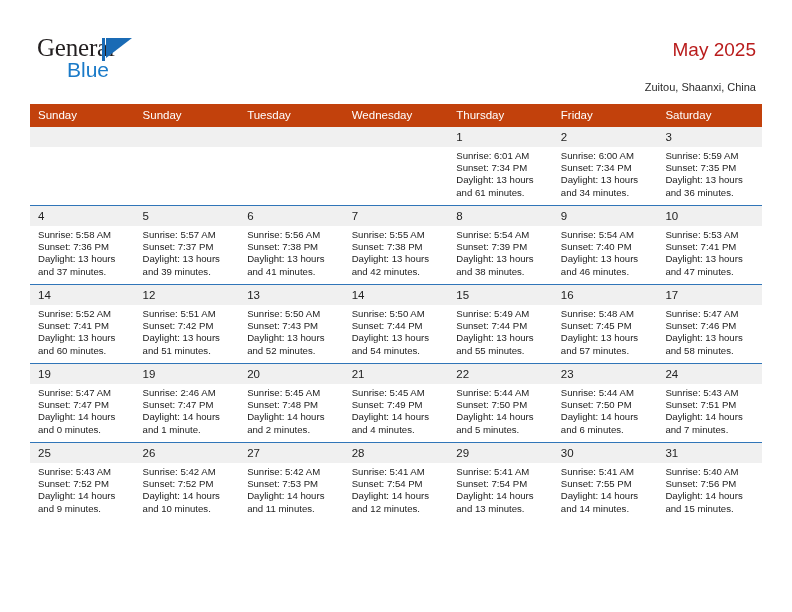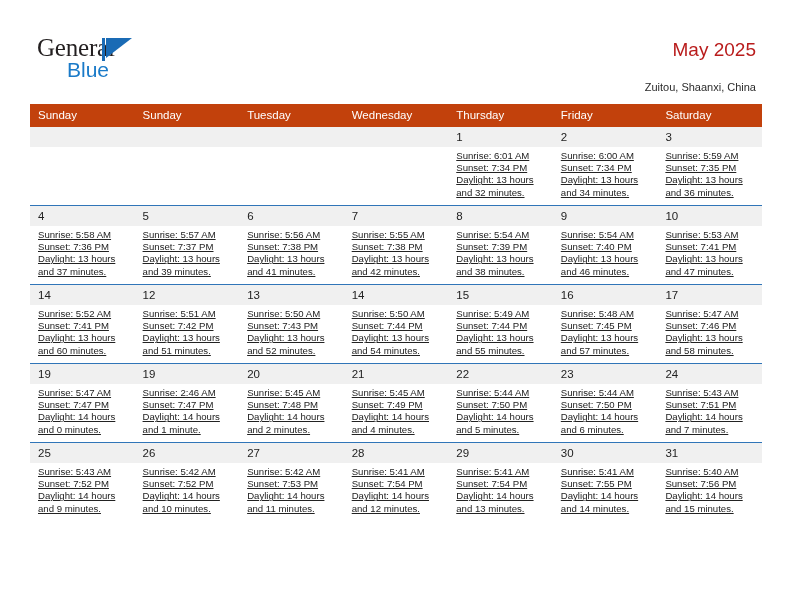--- a/index.html
+++ b/index.html
@@ -134,21 +134,20 @@
     color: #222222;
     line-height: 14px;
     padding: 3px 0 3px 8px;
     height: 14px;
   }
   .dayinfo {
     padding: 3px 6px 0 8px;
     font-size: 9.6px;
     line-height: 12.2px;
     color: #222222;
-    text-decoration: underline;
   }
   .dayinfo div { white-space: nowrap; }
   td.empty .daynum { background: #f0f0f0; }
   td.empty .dayinfo { visibility: hidden; }
 </style>
 </head>
 <body>
 
 <div class="page">
 
@@ -227,21 +226,21 @@
               <div></div>
               <div></div>
             </div>
           </td>
           <td class="day">
             <div class="daynum">1</div>
             <div class="dayinfo">
               <div>Sunrise: 6:01 AM</div>
               <div>Sunset: 7:34 PM</div>
               <div>Daylight: 13 hours</div>
-              <div>and 32 minutes.</div>
+              <div>and 61 minutes.</div>
             </div>
           </td>
           <td class="day">
             <div class="daynum">2</div>
             <div class="dayinfo">
               <div>Sunrise: 6:00 AM</div>
               <div>Sunset: 7:34 PM</div>
               <div>Daylight: 13 hours</div>
               <div>and 34 minutes.</div>
             </div>

